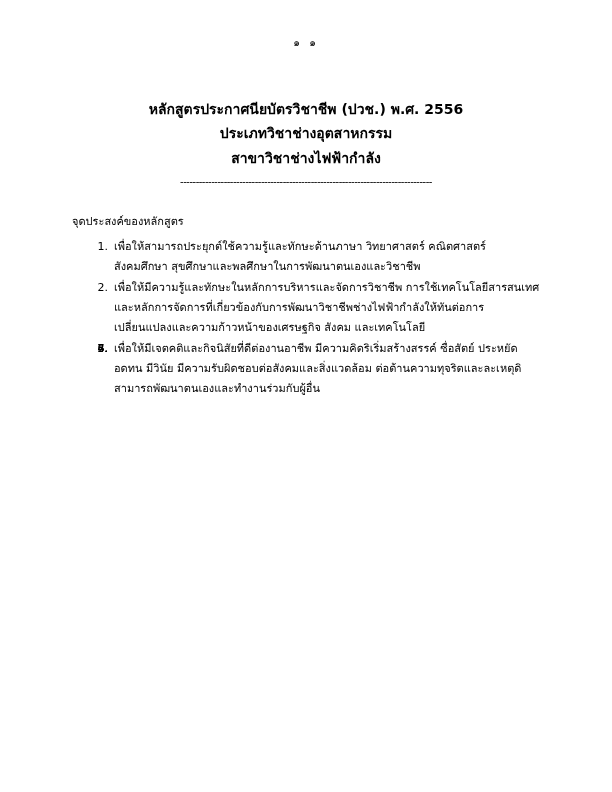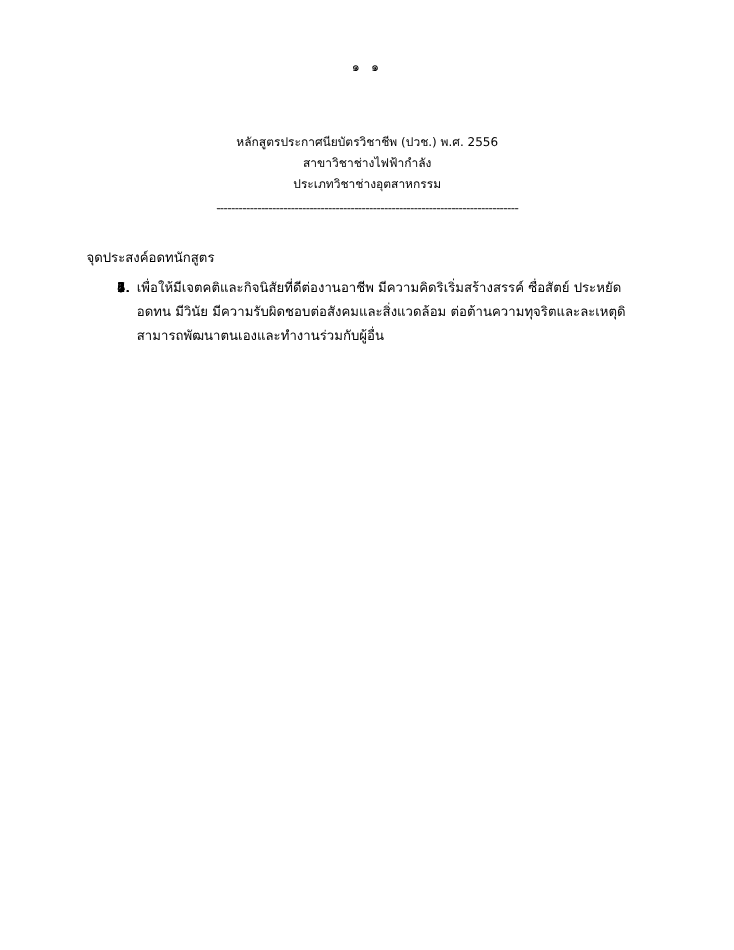--- a/index.html
+++ b/index.html
@@ -12,38 +12,38 @@
     height: 792px;
     font-family: "DejaVu Sans", "Liberation Sans", sans-serif;
     color: #000000;
     position: relative;
     overflow: hidden;
   }
   .page {
     width: 612px;
     height: 792px;
     box-sizing: border-box;
-    padding: 50px 62px 40px 62px;
+    padding: 36px 62px 40px 62px;
     position: relative;
   }
   .page-header {
     text-align: center;
     font-size: 10.5px;
     letter-spacing: 3px;
     margin: 0 0 48px 0;
     line-height: 1.2;
   }
   .title-block {
     text-align: center;
     margin: 0 0 6px 0;
   }
   .title-line {
-    font-size: 10px;
+    font-size: 14px;
     line-height: 1.75;
-    font-weight: normal;
+    font-weight: bold;
   }
   .rule {
     text-align: center;
     font-size: 10px;
     letter-spacing: -0.5px;
     margin-top: 2px;
     margin-bottom: 26px;
     color: #000;
     white-space: nowrap;
     overflow: hidden;
@@ -80,34 +80,36 @@
 </style>
 </head>
 <body>
 
 <div class="page">
 
   <div class="page-header">๑ ๑</div>
 
   <div class="title-block">
     <div class="title-line">หลักสูตรประกาศนียบัตรวิชาชีพ (ปวช.) พ.ศ. 2556</div>
+    <div class="title-line">ประเภทวิชาช่างอุตสาหกรรม</div>
     <div class="title-line">สาขาวิชาช่างไฟฟ้ากำลัง</div>
-    <div class="title-line">ประเภทวิชาช่างอุตสาหกรรม</div>
   </div>
 
   <div class="rule">---------------------------------------------------------------------------------</div>
 
-  <div class="section-heading">จุดประสงค์อดทนักสูตร</div>
+  <div class="section-heading">จุดประสงค์ของหลักสูตร</div>
 
   <ol class="obj-list">
     <li>
       <span class="num">1.</span>
+      <span class="li-text">เพื่อให้สามารถประยุกต์ใช้ความรู้และทักษะด้านภาษา วิทยาศาสตร์ คณิตศาสตร์ สังคมศึกษา สุขศึกษาและพลศึกษาในการพัฒนาตนเองและวิชาชีพ</span>
     </li>
     <li>
       <span class="num">2.</span>
+      <span class="li-text">เพื่อให้มีความรู้และทักษะในหลักการบริหารและจัดการวิชาชีพ การใช้เทคโนโลยีสารสนเทศและหลักการจัดการที่เกี่ยวข้องกับการพัฒนาวิชาชีพช่างไฟฟ้ากำลังให้ทันต่อการเปลี่ยนแปลงและความก้าวหน้าของเศรษฐกิจ สังคม และเทคโนโลยี</span>
     </li>
     <li>
       <span class="num">3.</span>
     </li>
     <li>
       <span class="num">4.</span>
     </li>
     <li>
       <span class="num">5.</span>
     </li>

